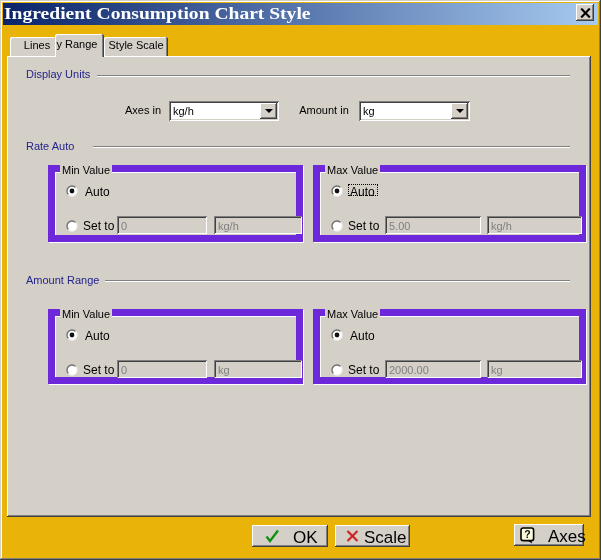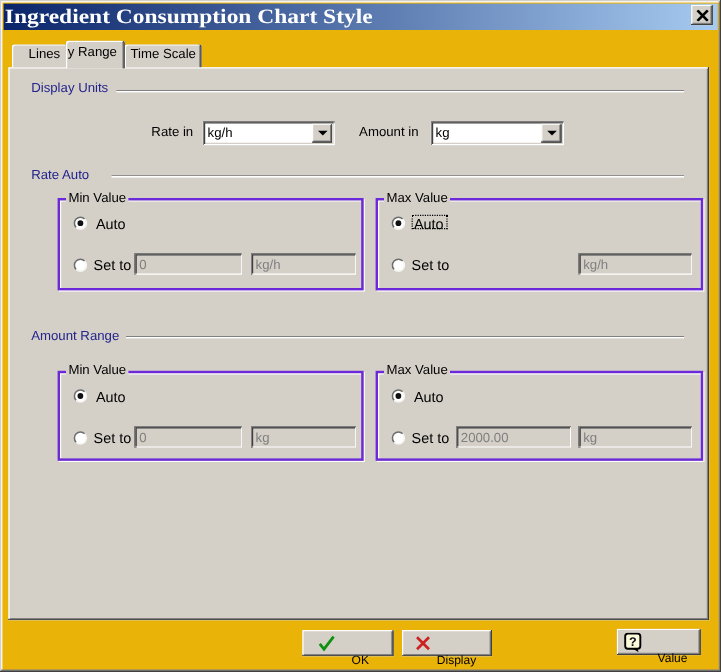--- a/index.html
+++ b/index.html
@@ -51,62 +51,62 @@
 .cbtn {
   position:absolute; right:2px; top:2px; width:17px; height:16px; background:#D4D0C8;
   box-shadow: inset -1px -1px 0 #404040, inset 1px 1px 0 #ffffff, inset -2px -2px 0 #808080;
 }
 .cbtn .arr {
   position:absolute; left:5px; top:6px; width:0; height:0;
   border-left:4px solid transparent; border-right:4px solid transparent;
   border-top:4px solid #000;
 }
 .groupbox { z-index:2;
-  position:absolute; border:2px solid #6d28d9;
+  position:absolute; border:7px solid #6d28d9;
   box-shadow: 1px 1px 0 #ffffff, inset 1px 1px 0 #ffffff;
 }
 .groupbox .gtitle {
   position:absolute; left:5px; top:-9px; background:#D4D0C8; padding:2px 2px 0 2px; line-height:11px;
 }
 .radio { position:absolute; width:12px; height:12px; }
 .rtext { position:absolute; white-space:nowrap; font-size:12px; }
 .field {
   position:absolute; height:18px; background:#D4D0C8; color:#808080;
   box-shadow: inset 1px 1px 0 #808080, inset -1px -1px 0 #ffffff, inset 2px 2px 0 #404040, inset -2px -2px 0 #D4D0C8;
   padding:3.5px 0 0 4px; white-space:nowrap; overflow:hidden;
 }
 .btn { z-index:2;
   position:absolute; height:22px; background:#D4D0C8;
   box-shadow: inset -1px -1px 0 #404040, inset 1px 1px 0 #ffffff, inset -2px -2px 0 #808080;
 }
-.btn span { position:absolute; top:20px; font-size:10px; }
+.btn span { position:absolute; top:3px; font-size:17px; }
 .focusrect { position:absolute; border:1px dotted #000; }
 </style>
 </head>
 <body>
 <div id="dlg">
   <div id="titlebar">
     <div id="titletext">Ingredient Consumption Chart Style</div>
     <div id="closebtn">
       <svg width="11" height="10" viewBox="0 0 11 10">
         <line x1="1.2" y1="0.6" x2="9.8" y2="9.4" stroke="#000" stroke-width="2.2"></line>
         <line x1="9.8" y1="0.6" x2="1.2" y2="9.4" stroke="#000" stroke-width="2.2"></line>
       </svg>
     </div>
   </div>
 
   <div class="tab" id="tab1">Lines</div>
-  <div class="tab" id="tab3">Time Scale</div>
+  <div class="tab" id="tab3">Style Scale</div>
   <div id="panel"></div>
   <div class="tab" id="tab2">y Range</div>
 
   <div class="seclabel" style="left:26px; top:68px;">Display Units</div>
   <div class="etch" style="left:97px; top:75px; width:473px;"></div>
 
-  <div class="lbl" style="left:101px; top:104px; width:60px; text-align:right;">Rate in</div>
+  <div class="lbl" style="left:101px; top:104px; width:60px; text-align:right;">Axes in</div>
   <div class="combo" style="left:169px; top:101px; width:110px;">
     <span class="val">kg/h</span>
     <div class="cbtn">
         <div class="arr"></div>
       </div>
   </div>
   <div class="lbl" style="left:294px; top:104px; width:60px; text-align:center;">Amount in</div>
   <div class="combo" style="left:359px; top:101px; width:111px;">
     <span class="val">kg</span>
     <div class="cbtn">
@@ -144,20 +144,21 @@
           <circle cx="6" cy="6" r="2.4" fill="#111"></circle>
         </svg></div>
       <div class="focusrect" style="left:28px; top:12px; width:30px; height:12px;"></div>
       <div class="rtext" style="left:30px; top:12.5px;">Auto</div>
       <div class="radio" style="left:10.5px; top:47.5px;"><svg width="12" height="12" viewBox="0 0 12 12">
           <circle cx="6" cy="6" r="4.7" fill="#fff"></circle>
           <path d="M 2.46,9.54 A 5,5 0 0 1 9.54,2.46" fill="none" stroke="#6e6e6e" stroke-width="1.3"></path>
           <path d="M 2.46,9.54 A 5,5 0 0 0 9.54,2.46" fill="none" stroke="#f6f5f2" stroke-width="1.3"></path>
         </svg></div>
       <div class="rtext" style="left:28px; top:47px;">Set to</div>
+      <div class="field" style="left:65px; top:44px; width:96px;">5.00</div>
       <div class="field" style="left:167px; top:44px; width:95px;">kg/h</div>
     </div>
 
   <div class="seclabel" style="left:26px; top:274px;">Amount Range</div>
   <div class="etch" style="left:105px; top:280px; width:465px;"></div>
 
   <div class="groupbox" id="g3" style="left:48px; top:309px; width:255px; height:75px;">
     <span class="gtitle">Min Value</span>
   <div class="radio" style="left:10.5px; top:13px;"><svg width="12" height="12" viewBox="0 0 12 12">
           <circle cx="6" cy="6" r="4.7" fill="#fff"></circle>
@@ -198,23 +199,23 @@
     <svg style="position:absolute;left:12px;top:3px;" width="16" height="16" viewBox="0 0 16 16">
       <path d="M2.5,8.5 L6,13 L14,2.5" stroke="#109010" stroke-width="2.3" fill="none"></path>
     </svg>
     <span style="left:41px;">OK</span>
   </div>
   <div class="btn" style="left:335px; top:525px; width:75px;">
     <svg style="position:absolute;left:11px;top:5px;" width="13" height="12" viewBox="0 0 13 12">
       <line x1="1.5" y1="1" x2="11.5" y2="11" stroke="#CC2222" stroke-width="2.2"></line>
       <line x1="11.5" y1="1" x2="1.5" y2="11" stroke="#CC2222" stroke-width="2.2"></line>
     </svg>
-    <span style="left:29px;">Display</span>
+    <span style="left:29px;">Scale</span>
   </div>
   <div class="btn" style="left:514px; top:524px; width:70px;">
     <svg style="position:absolute;left:6px;top:3px;" width="16" height="17" viewBox="0 0 16 17">
       <rect x="1" y="1" width="12.6" height="12.6" rx="2.2" fill="#FBFBDC" stroke="#000" stroke-width="1.6"></rect>
       <path d="M7.5,13.6 L11.2,13.6 L12.2,16.5 Z" fill="#000"></path>
       <text x="7.4" y="11" text-anchor="middle" font-family="Liberation Sans" font-size="10.5" font-weight="bold" fill="#0a0a14">?</text>
     </svg>
-    <span style="left:34px;">Value</span>
+    <span style="left:34px;">Axes</span>
   </div>
 </div>
 
 </body></html>

